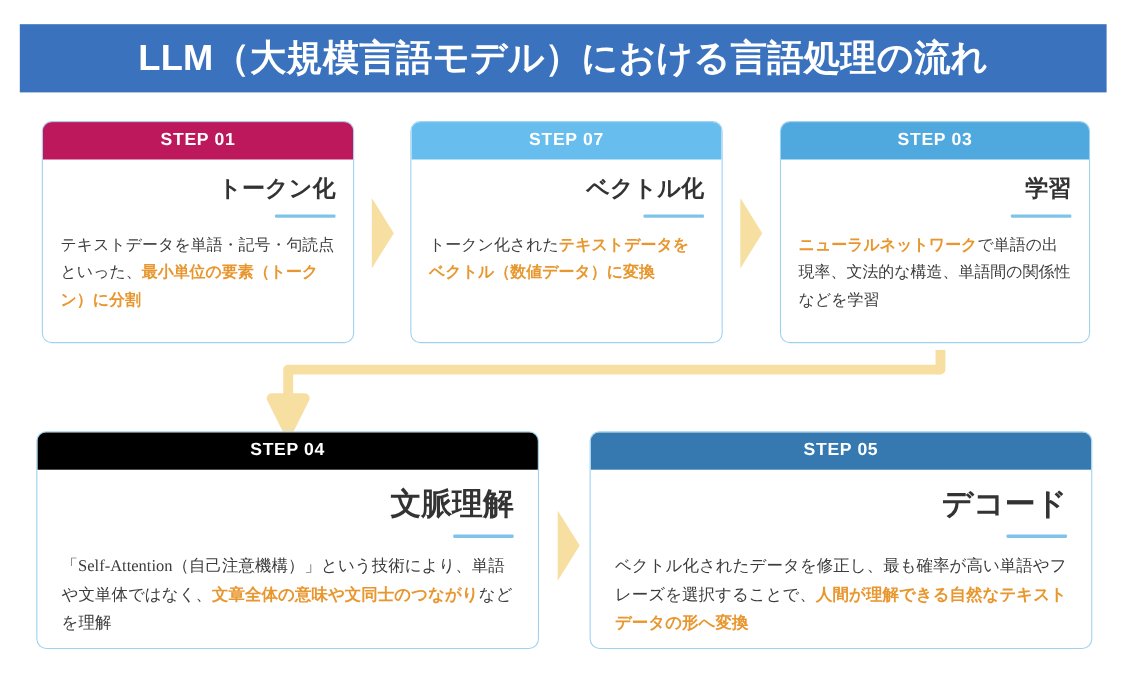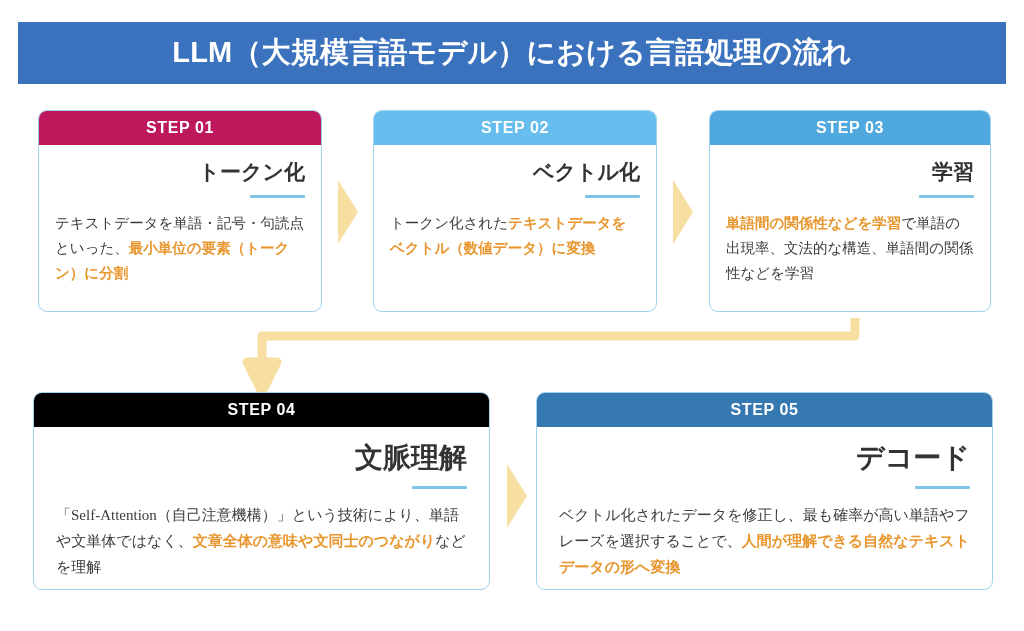--- a/index.html
+++ b/index.html
@@ -27,21 +27,21 @@
     top: 22px;
     width: 988px;
     height: 62px;
     background: #3a72be;
     display: flex;
     align-items: center;
     justify-content: center;
   }
   .title-text {
     color: #ffffff;
-    font-size: 29px;
+    font-size: 33px;
     font-weight: bold;
     letter-spacing: 0.2px;
     white-space: nowrap;
   }
 
   
   .card {
     position: absolute;
     background: #ffffff;
     border: 1.5px solid #9ed2ef;
@@ -146,39 +146,39 @@
       <div class="card-title">トークン化</div>
       <div class="card-divider"></div>
       <div class="card-desc"><span>テキストデータを単語・記号・句読点といった、</span><span class="hl" style="color: rgb(232, 150, 46);">最小単位の要素（トークン）に分割</span><span></span></div>
     </div>
   </div>
 
   <div class="tri-arrow tri-1-2" style="border-left-color: rgb(247, 223, 161);"></div>
 
   <div class="card card-2">
     <div class="card-header" style="background: rgb(102, 189, 238);">
-      <span class="card-header-label">STEP 02</span>
+      <span class="card-header-label">STEP 07</span>
     </div>
     <div class="card-body">
       <div class="card-title">ベクトル化</div>
       <div class="card-divider"></div>
       <div class="card-desc"><span>トークン化された</span><span class="hl" style="color: rgb(232, 150, 46);">テキストデータをベクトル（数値データ）に変換</span><span></span></div>
     </div>
   </div>
 
   <div class="tri-arrow tri-2-3" style="border-left-color: rgb(247, 223, 161);"></div>
 
   <div class="card card-3">
     <div class="card-header" style="background: rgb(79, 168, 222);">
       <span class="card-header-label">STEP 03</span>
     </div>
     <div class="card-body">
       <div class="card-title">学習</div>
       <div class="card-divider"></div>
-      <div class="card-desc"><span></span><span class="hl" style="color: rgb(232, 150, 46);">単語間の関係性などを学習</span><span>で単語の出現率、文法的な構造、単語間の関係性などを学習</span></div>
+      <div class="card-desc"><span></span><span class="hl" style="color: rgb(232, 150, 46);">ニューラルネットワーク</span><span>で単語の出現率、文法的な構造、単語間の関係性などを学習</span></div>
     </div>
   </div>
 
   <svg class="bent-arrow" viewBox="0 0 625 80">
     <path d="M 615 0 L 615 18 L 22 18 L 22 44 L 7 44 L 22 74 L 37 44 L 22 44" fill="none" stroke="#f7dfa1" stroke-width="9" stroke-linejoin="round" stroke-linecap="butt"></path>
     <polygon points="22,78 4,42 40,42" fill="#f7dfa1"></polygon>
   </svg>
 
   <div class="card card-4">
     <div class="card-header" style="background: #000000;">

